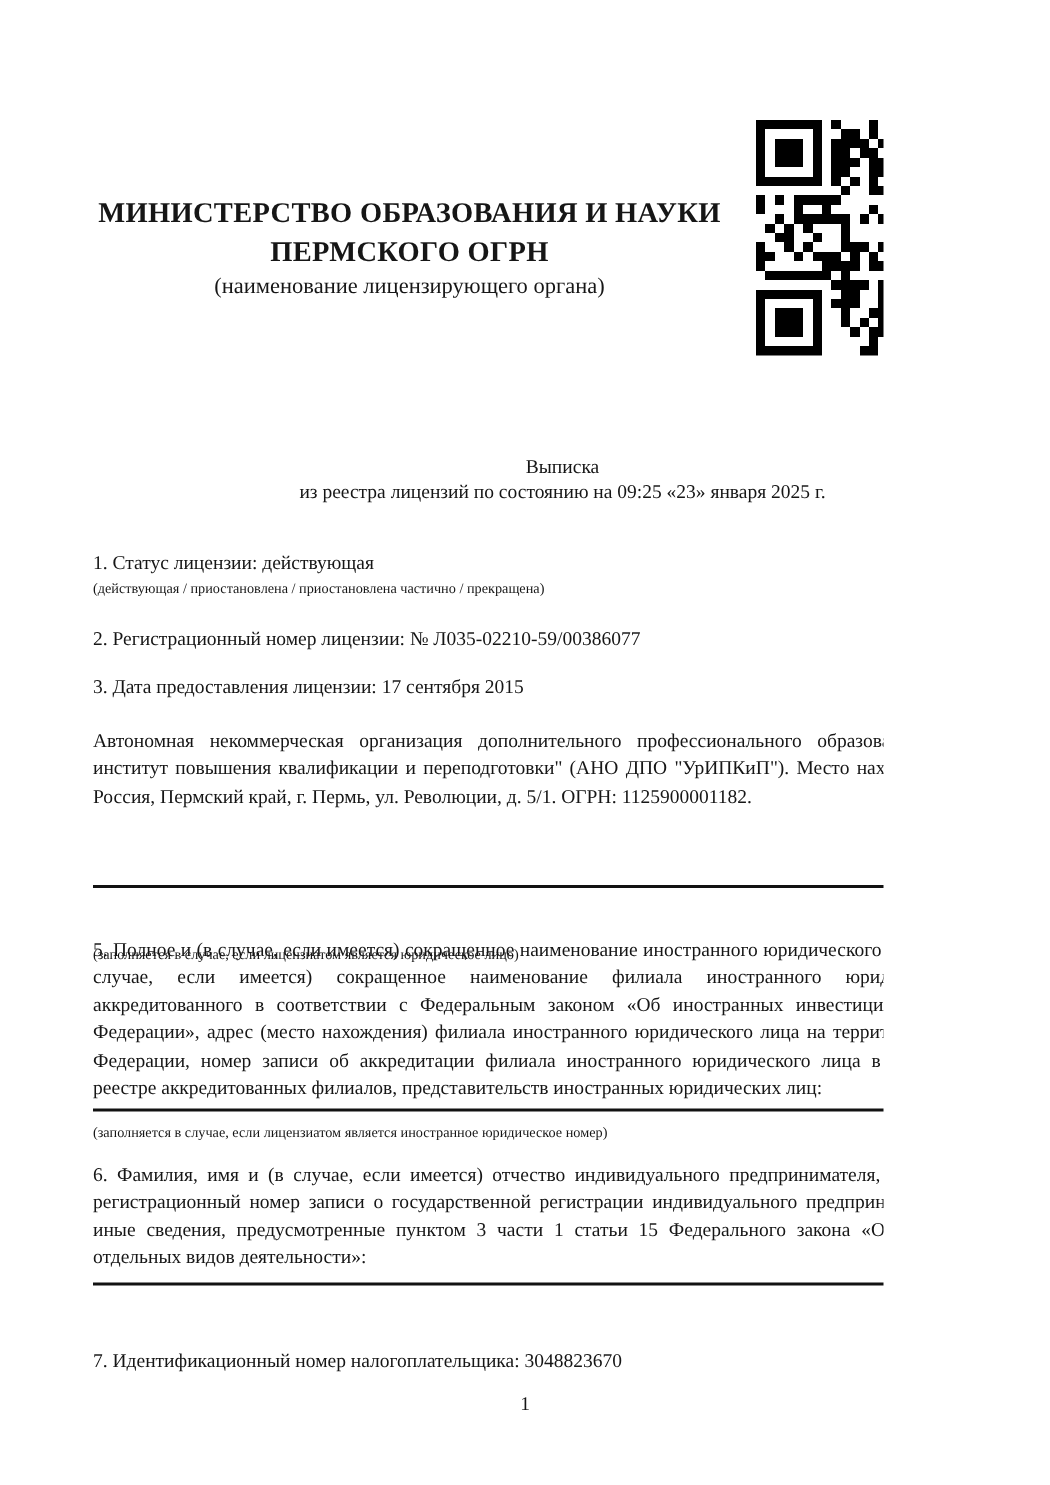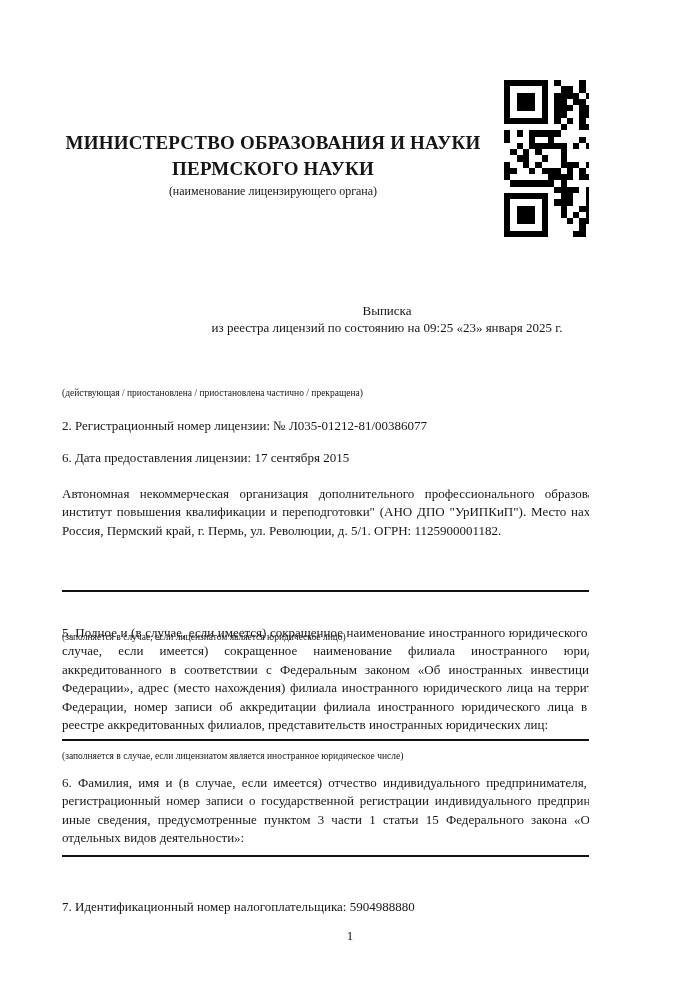--- a/index.html
+++ b/index.html
@@ -35,28 +35,28 @@
     text-align: center;
   }
   .org-name {
     font-weight: bold;
     font-size: 19px;
     line-height: 26px;
     letter-spacing: 0.2px;
   }
   .org-note {
     margin-top: 3px;
-    font-size: 12px;
+    font-size: 15px;
     line-height: 12px;
   }
 
   
   .doc-title {
     position: absolute;
-    left: 74px;
+    left: 62px;
     top: 302px;
     width: 626px;
     text-align: center;
     font-size: 13px;
     line-height: 17px;
   }
 
   
   .item {
     position: absolute;
@@ -435,56 +435,59 @@
           <rect x="19" y="24" width="1" height="1"></rect>
           <rect x="21" y="24" width="1" height="1"></rect>
           <rect x="23" y="24" width="1" height="1"></rect>
         </g>
       </svg>
   </div>
 
   <header class="org">
     <div class="org-name">
       <div>МИНИСТЕРСТВО ОБРАЗОВАНИЯ И НАУКИ</div>
-      <div>ПЕРМСКОГО НАУКИ</div>
+      <div>ПЕРМСКОГО ОГРН</div>
     </div>
     <div class="org-note">(наименование лицензирующего органа)</div>
   </header>
 
   <div class="doc-title">
     <div>Выписка</div>
     <div>из реестра лицензий по состоянию на 09:25 «23» января 2025 г.</div>
   </div>
 
+  <div class="item item-1">
+    <p>1. Статус лицензии: действующая</p>
+  </div>
   <div class="small-note note-1">(действующая / приостановлена / приостановлена частично / прекращена)</div>
 
   <div class="item item-2">
-    <p>2. Регистрационный номер лицензии: № Л035-01212-81/00386077</p>
+    <p>2. Регистрационный номер лицензии: № Л035-02210-59/00386077</p>
   </div>
 
   <div class="item item-3">
-    <p>6. Дата предоставления лицензии: 17 сентября 2015</p>
+    <p>3. Дата предоставления лицензии: 17 сентября 2015</p>
   </div>
 
   <div class="item item-4">
     <p class="just">Автономная некоммерческая организация дополнительного профессионального образования "Уральский институт повышения квалификации и переподготовки" (АНО ДПО "УрИПКиП"). Место нахождения: 614007, Россия, Пермский край, г. Пермь, ул. Революции, д. 5/1. ОГРН: 1125900001182.</p>
   </div>
   <div class="rule rule-4"></div>
   <div class="small-note note-4">(заполняется в случае, если лицензиатом является юридическое лицо)</div>
 
   <div class="item item-5">
     <p class="just">5. Полное и (в случае, если имеется) сокращенное наименование иностранного юридического лица, полное и (в случае, если имеется) сокращенное наименование филиала иностранного юридического лица, аккредитованного в соответствии с Федеральным законом «Об иностранных инвестициях в Российской Федерации», адрес (место нахождения) филиала иностранного юридического лица на территории Российской Федерации, номер записи об аккредитации филиала иностранного юридического лица в государственном реестре аккредитованных филиалов, представительств иностранных юридических лиц:</p>
   </div>
   <div class="rule rule-5"></div>
-  <div class="small-note note-5">(заполняется в случае, если лицензиатом является иностранное юридическое числе)</div>
+  <div class="small-note note-5">(заполняется в случае, если лицензиатом является иностранное юридическое номер)</div>
 
   <div class="item item-6">
     <p class="just">6. Фамилия, имя и (в случае, если имеется) отчество индивидуального предпринимателя, государственный регистрационный номер записи о государственной регистрации индивидуального предпринимателя, а также иные сведения, предусмотренные пунктом 3 части 1 статьи 15 Федерального закона «О лицензировании отдельных видов деятельности»:</p>
   </div>
   <div class="rule rule-6"></div>
 
   <div class="item item-7">
-    <p>7. Идентификационный номер налогоплательщика: 5904988880</p>
+    <p>7. Идентификационный номер налогоплательщика: 3048823670</p>
   </div>
 
   <div class="page-num">1</div>
 
 </div>
 
 </body></html>

